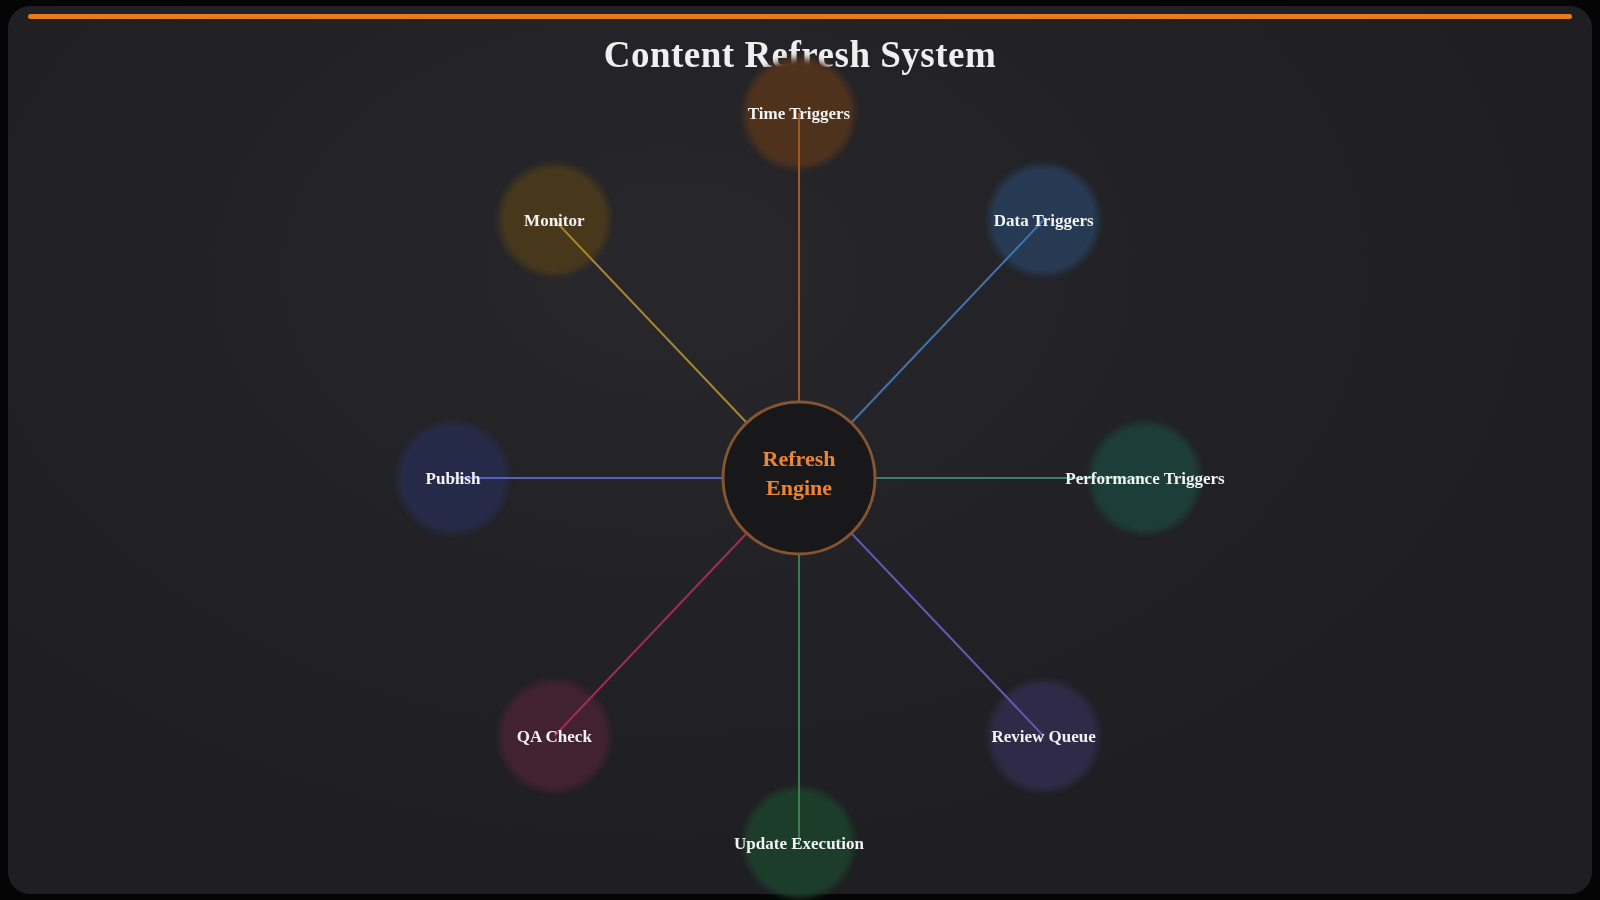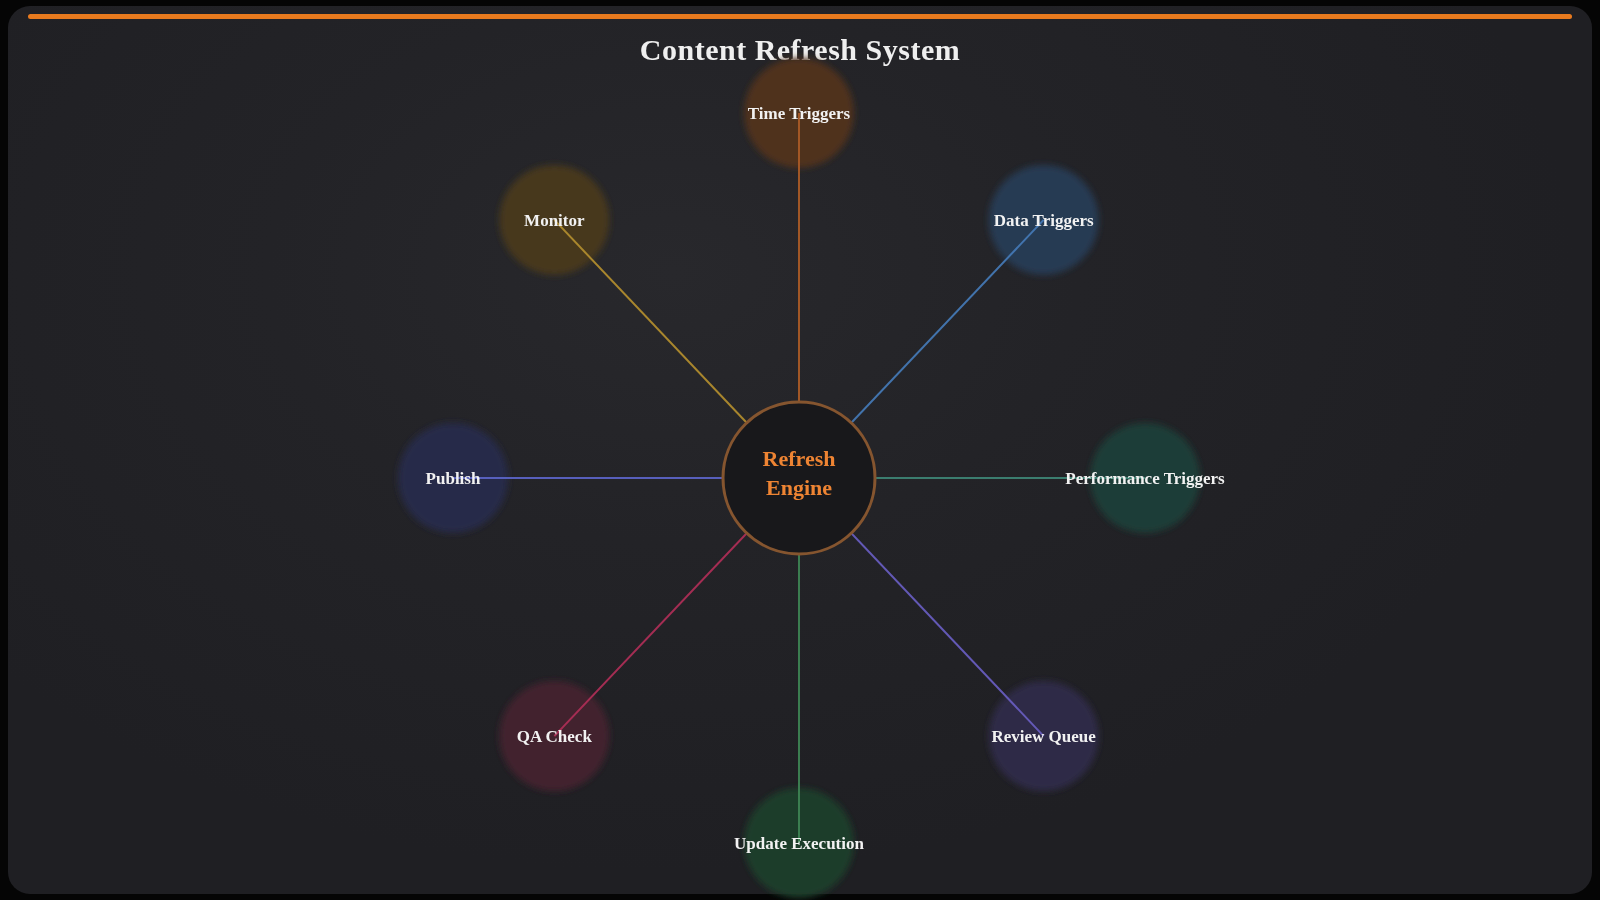--- a/index.html
+++ b/index.html
@@ -15,21 +15,21 @@
     background:radial-gradient(ellipse 900px 600px at 42% 30%, #28282c 0%, #232327 45%, #1f1f23 100%);
     overflow:hidden;
   }
   .accent-bar{
     position:absolute;left:20px;right:20px;top:8px;height:5px;
     border-radius:3px;
   }
   .page-title{
     position:absolute;left:0;right:0;top:27px;
     text-align:center;
-    font-size:30px;font-weight:bold;color:#efefef;
+    font-size:37px;font-weight:bold;color:#efefef;
     letter-spacing:0.5px;
   }
   svg#diagram{
     position:absolute;left:0;top:0;width:1600px;height:900px;
   }
   .node-label{
     font-family:"Liberation Serif","DejaVu Serif",serif;
     font-weight:bold;font-size:17px;fill:#f2f2f2;
   }
   .center-label{

